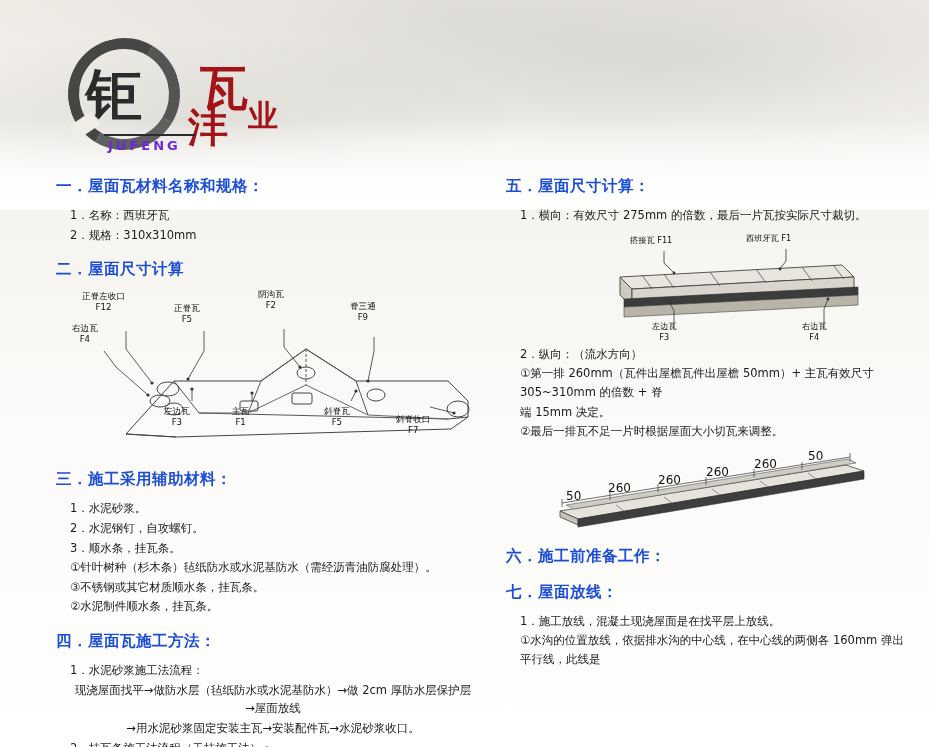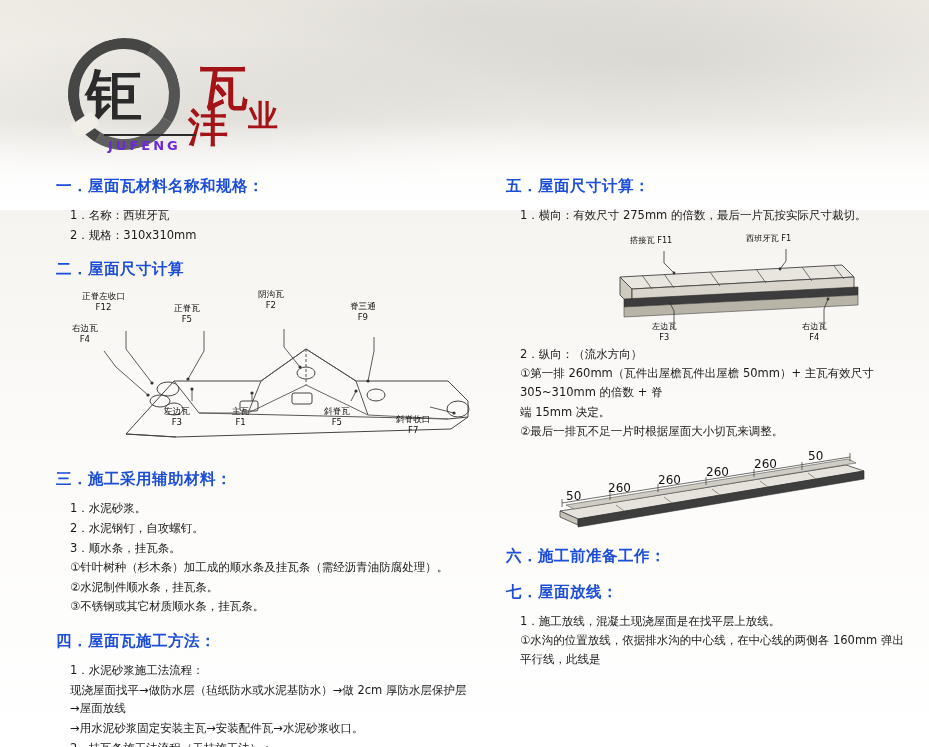--- a/index.html
+++ b/index.html
@@ -101,21 +101,21 @@
     margin: 0; padding: 0; list-style: none;
   }
   .line {
     font-size: 11.5px;
     line-height: 1.62;
     color: #1a1a1a;
     padding-left: 14px;
     text-indent: 0;
     margin-bottom: 1px;
   }
-  .line.flow { padding-left: 14px; }
+  .line.flow { padding-left: 14px; text-align: center; }
 
   
   .diagram1 {
     position: relative;
     width: 420px; height: 165px;
     margin: 4px 0 6px 0;
   }
   .diagram1 svg { position: absolute; left: 0; top: 0; }
   .dlabel {
     position: absolute;
@@ -259,23 +259,23 @@
         </div>
       </div>
     </div>
 
     <div class="block">
       <h2 class="sec">三．施工采用辅助材料：</h2>
       <div class="lines">
         <div class="line">1．水泥砂浆。</div>
         <div class="line">2．水泥钢钉，自攻螺钉。</div>
         <div class="line">3．顺水条，挂瓦条。</div>
-        <div class="line">①针叶树种（杉木条）加工成的顺水条及挂瓦条（需经沥青油防腐处理）。</div>
+        <div class="line">①针叶树种（杉木条）毡纸防水或水泥基防水（需经沥青油防腐处理）。</div>
+        <div class="line">③不锈钢或其它材质顺水条，挂瓦条。</div>
         <div class="line">②水泥制件顺水条，挂瓦条。</div>
-        <div class="line">③不锈钢或其它材质顺水条，挂瓦条。</div>
       </div>
     </div>
 
     <div class="block">
       <h2 class="sec">四．屋面瓦施工方法：</h2>
       <div class="lines">
         <div class="line">1．水泥砂浆施工法流程：</div>
         <div class="line flow">现浇屋面找平→做防水层（毡纸防水或水泥基防水）→做 2cm 厚防水层保护层→屋面放线</div>
         <div class="line flow">→用水泥砂浆固定安装主瓦→安装配件瓦→水泥砂浆收口。</div>
         <div class="line">2．挂瓦条施工法流程（干挂施工法）：</div>

